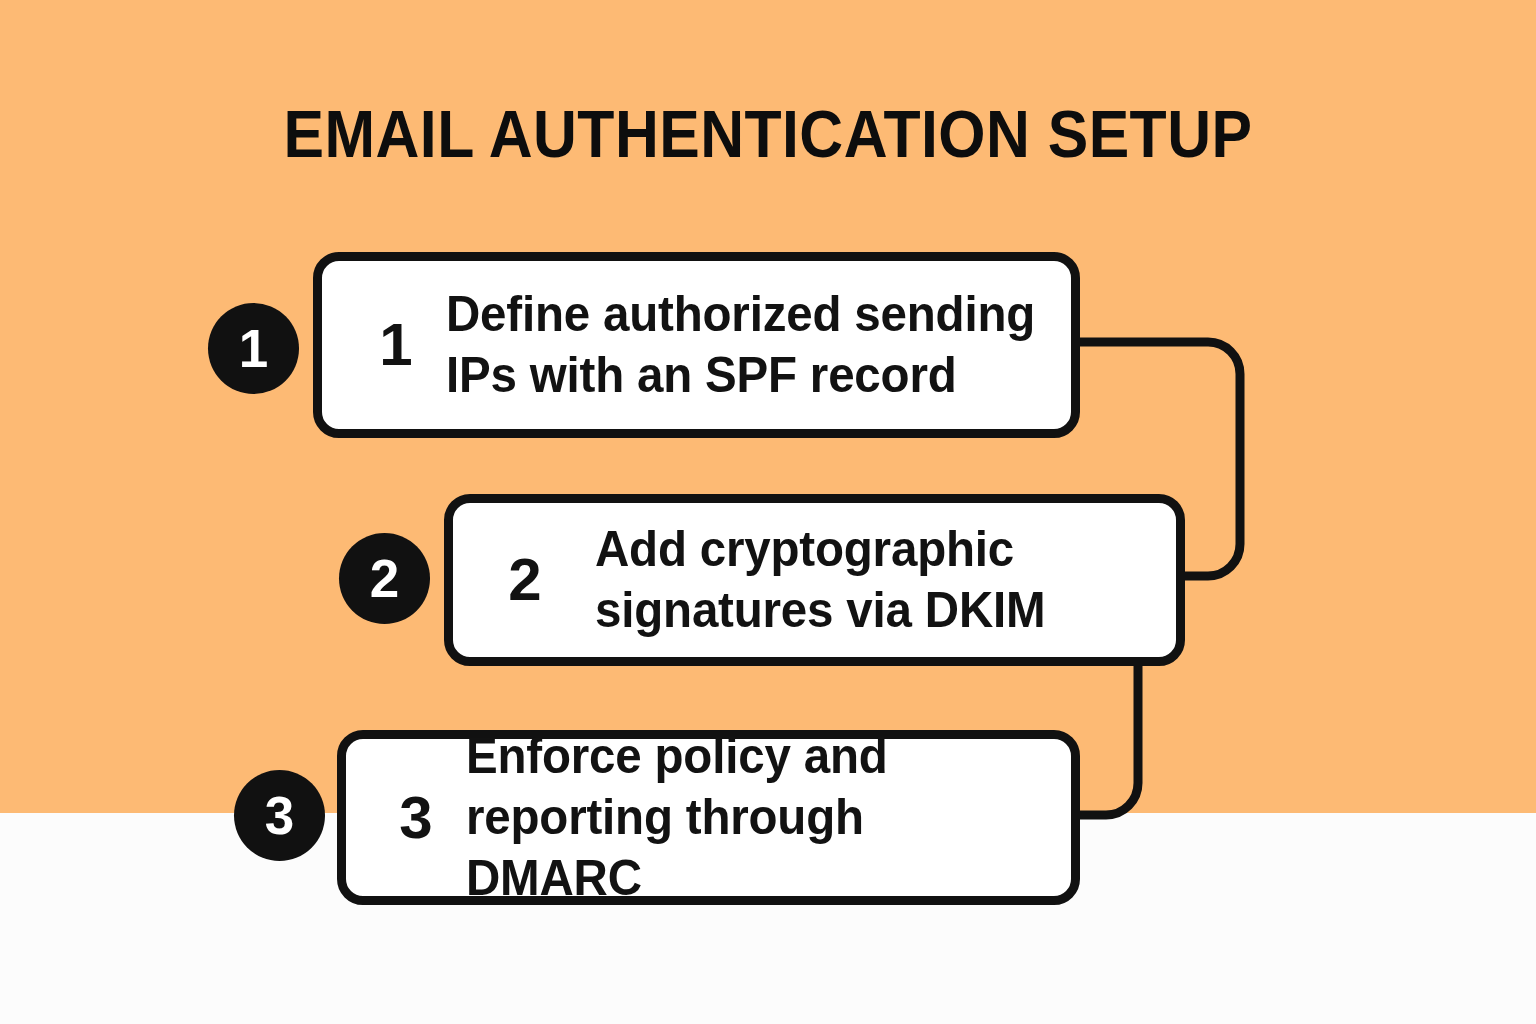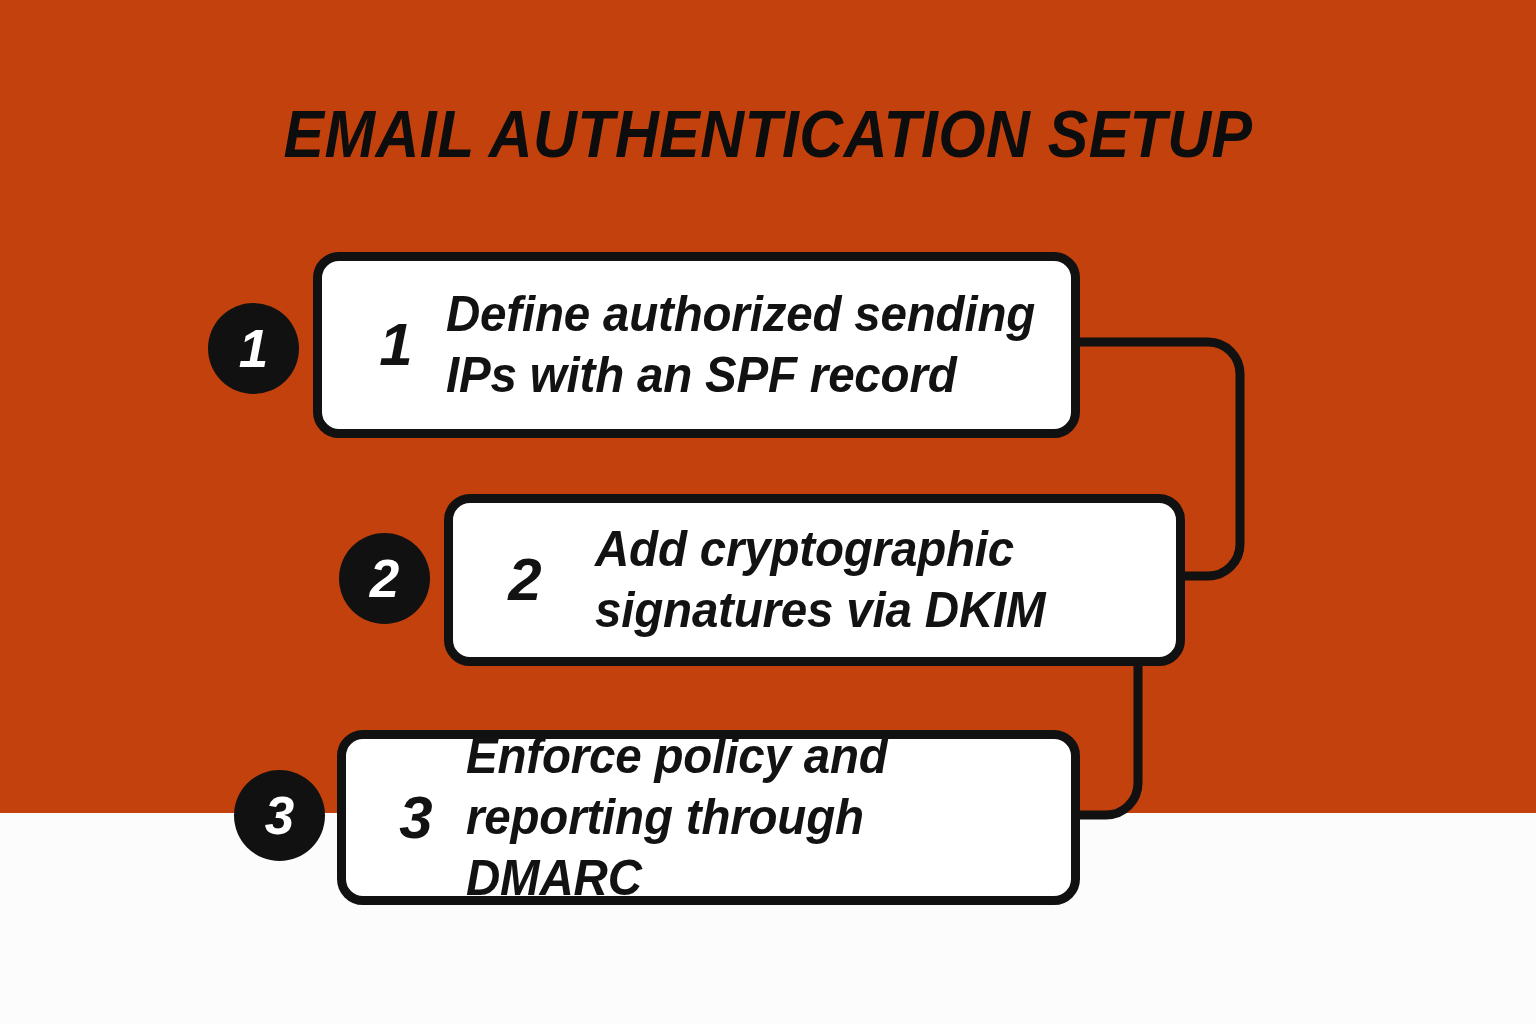--- a/index.html
+++ b/index.html
@@ -10,22 +10,21 @@
     width: 1536px;
     height: 1024px;
     background: #fcfcfc;
     font-family: "Liberation Sans", "DejaVu Sans", sans-serif;
     overflow: hidden;
   }
   #stage {
     position: relative;
     width: 1536px;
     height: 813px;
-    background: #c2410c;
-    font-style: italic;
+    background: #fdba74;
   }
 
   
   .title {
     position: absolute;
     left: 0;
     top: 98px;
     width: 1536px;
     text-align: center;
     font-family: "Liberation Sans Narrow", "Liberation Sans", sans-serif;

